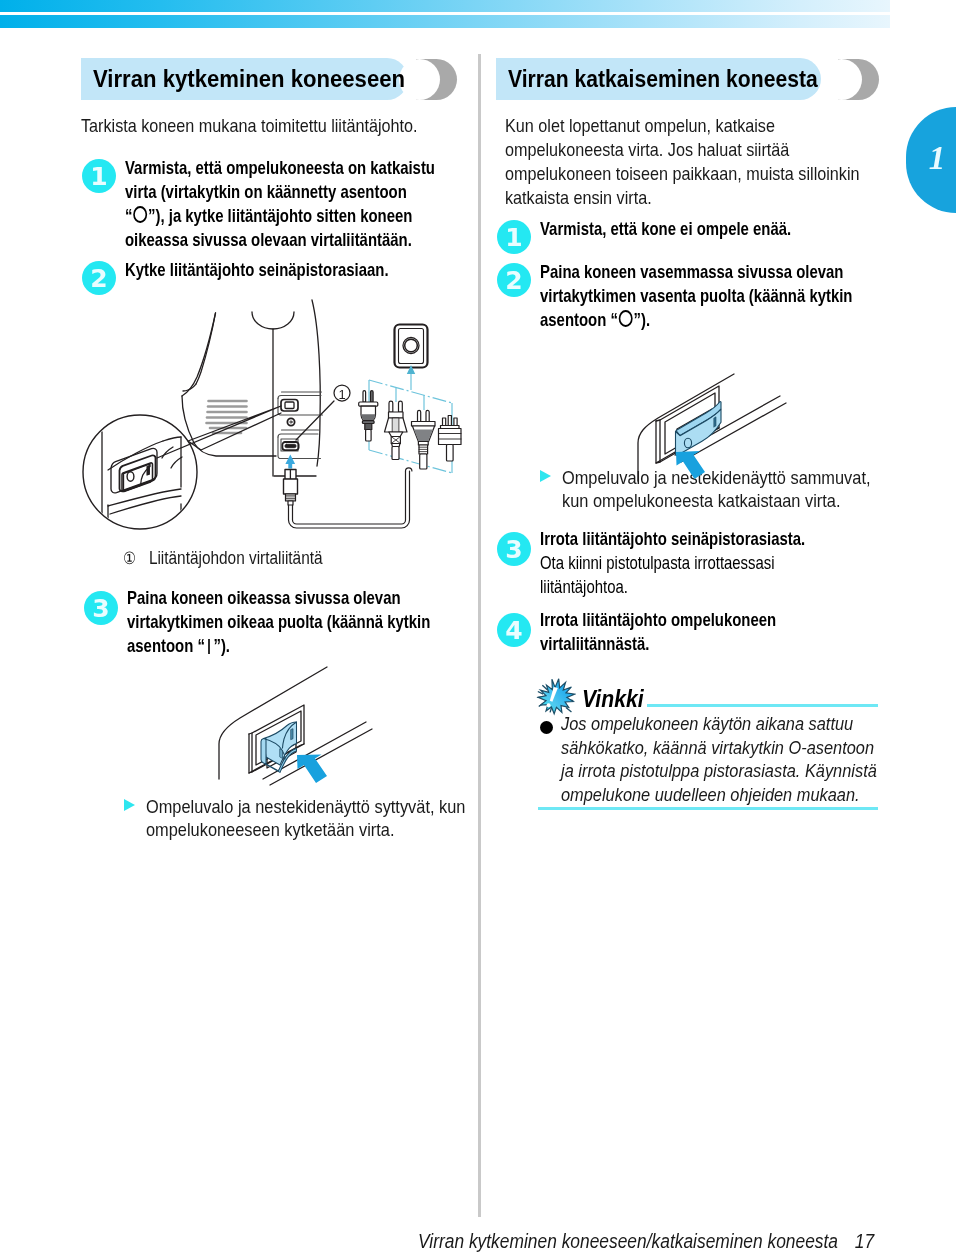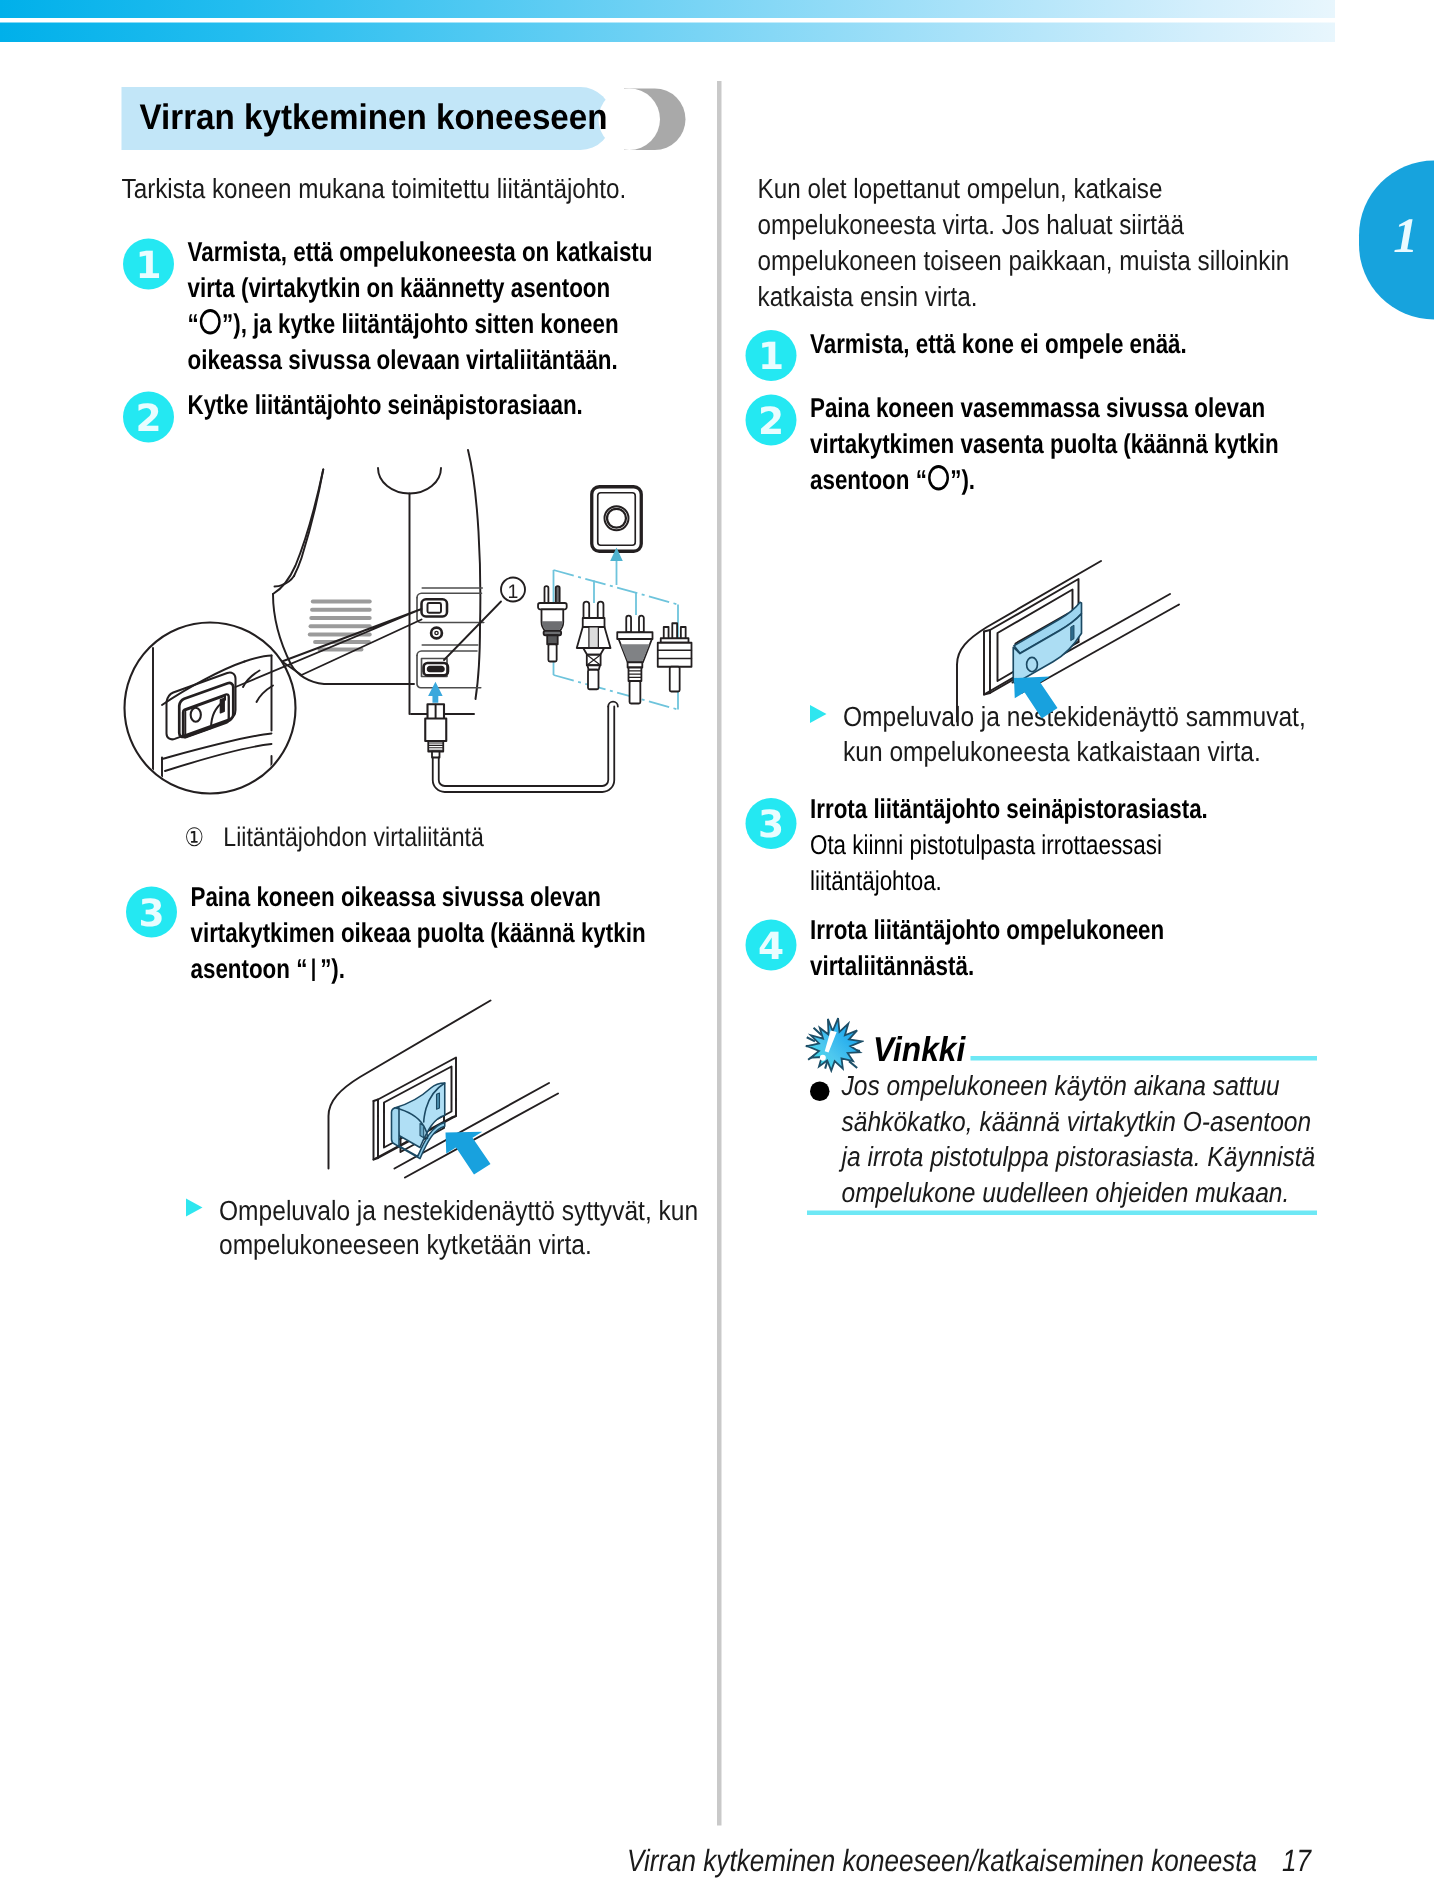--- a/index.html
+++ b/index.html
@@ -313,20 +313,28 @@
     <g fill="#18a1de">
       <path d="M297 755 l 0.5 14 l 6.5 -4 l 12 18 l 11 -7 l -12 -17.5 l 6.5 -4 z"></path>
     </g>
   </svg>
 
   <div class="note" style="left:124px;top:795px;width:360px;">
     <span class="tri"></span>
     <div class="ntxt"><span>Ompeluvalo ja nestekidenäyttö syttyvät, kun</span><br><span>ompelukoneeseen kytketään virta.</span></div>
   </div>
 
+  <div class="sechead" style="left:496px;top:58px;width:400px;">
+    <div class="bar" style="width:325px;"></div>
+    <div class="htxt" style="transform:scaleX(0.888)">Virran katkaiseminen koneesta</div>
+    <div class="arrow" style="left:342px;">
+      <div class="d"></div>
+      <div class="bite"></div>
+    </div>
+  </div>
 
   <div class="intro" style="left:505px;top:114px;width:400px;"><span>Kun olet lopettanut ompelun, katkaise</span><br><span>ompelukoneesta virta. Jos haluat siirtää</span><br><span>ompelukoneen toiseen paikkaan, muista silloinkin</span><br><span>katkaista ensin virta.</span></div>
 
   <div class="step" style="left:497px;top:220px;width:380px;">
     <div class="num">1</div>
     <div class="txt" style="width:400px;">Varmista, että kone ei ompele enää.</div>
   </div>
 
   <div class="step" style="left:497px;top:263px;width:380px;">
     <div class="num">2</div>

